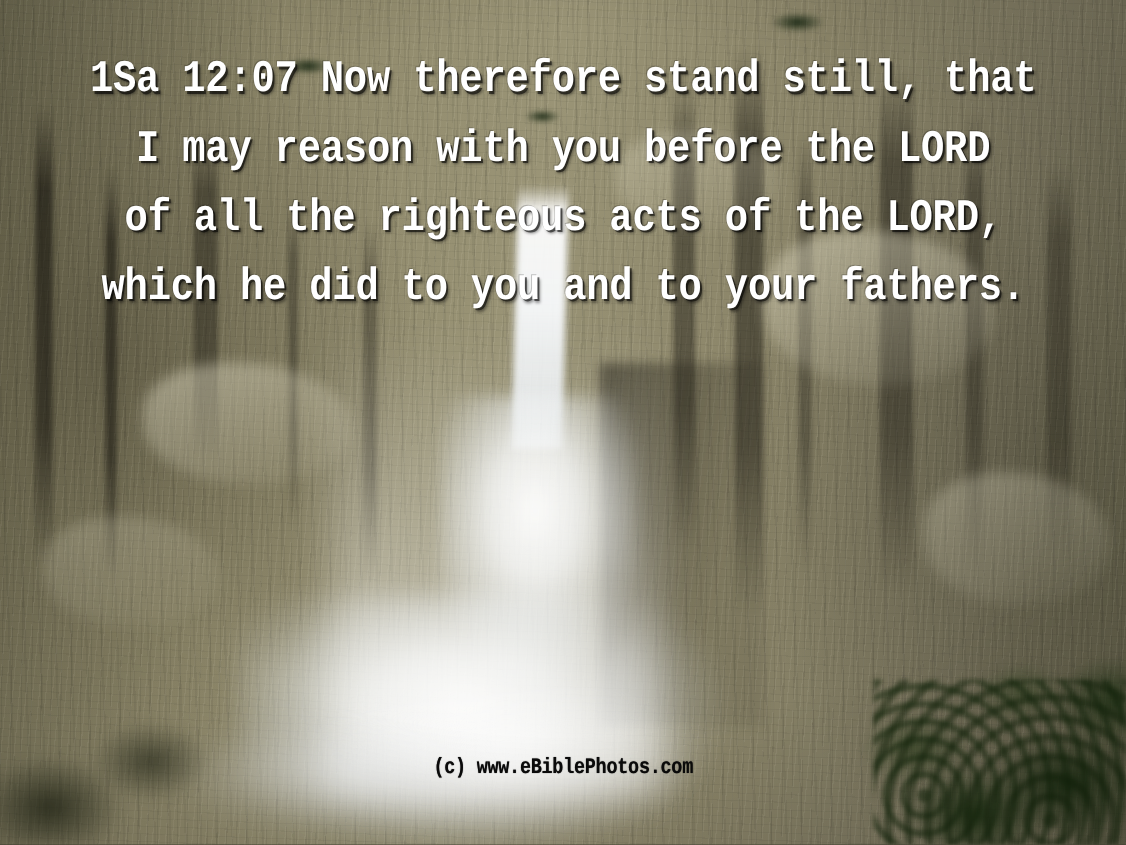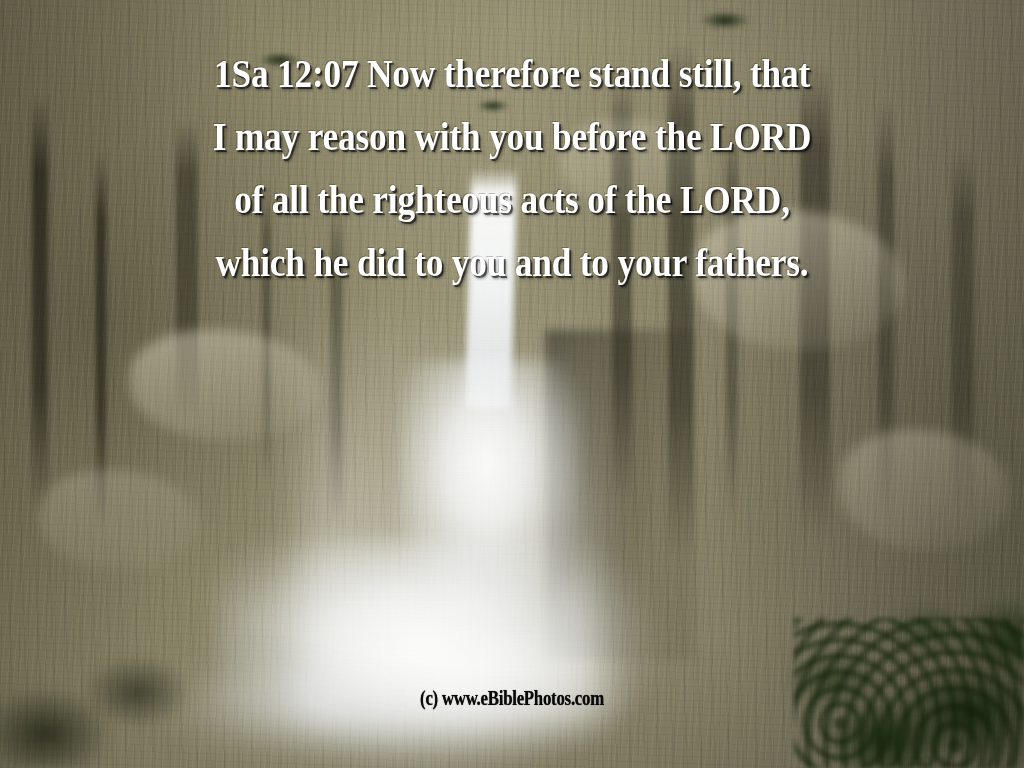--- a/index.html
+++ b/index.html
@@ -6,21 +6,21 @@
   html, body {
     margin: 0;
     padding: 0;
     background: #000;
   }
   #stage {
     position: relative;
     width: 1024px;
     height: 768px;
     overflow: hidden;
-    font-family: Liberation Serif, serif;
+    font-family: Liberation Mono, monospace;
     background: #7d7a5e;
   }
 
   
   .layer { position: absolute; inset: 0; }
 
   
   #sky {
     height: 190px;
     background: linear-gradient(#3f6396 0%, #4a6d9e 55%, #577aa8 100%);

